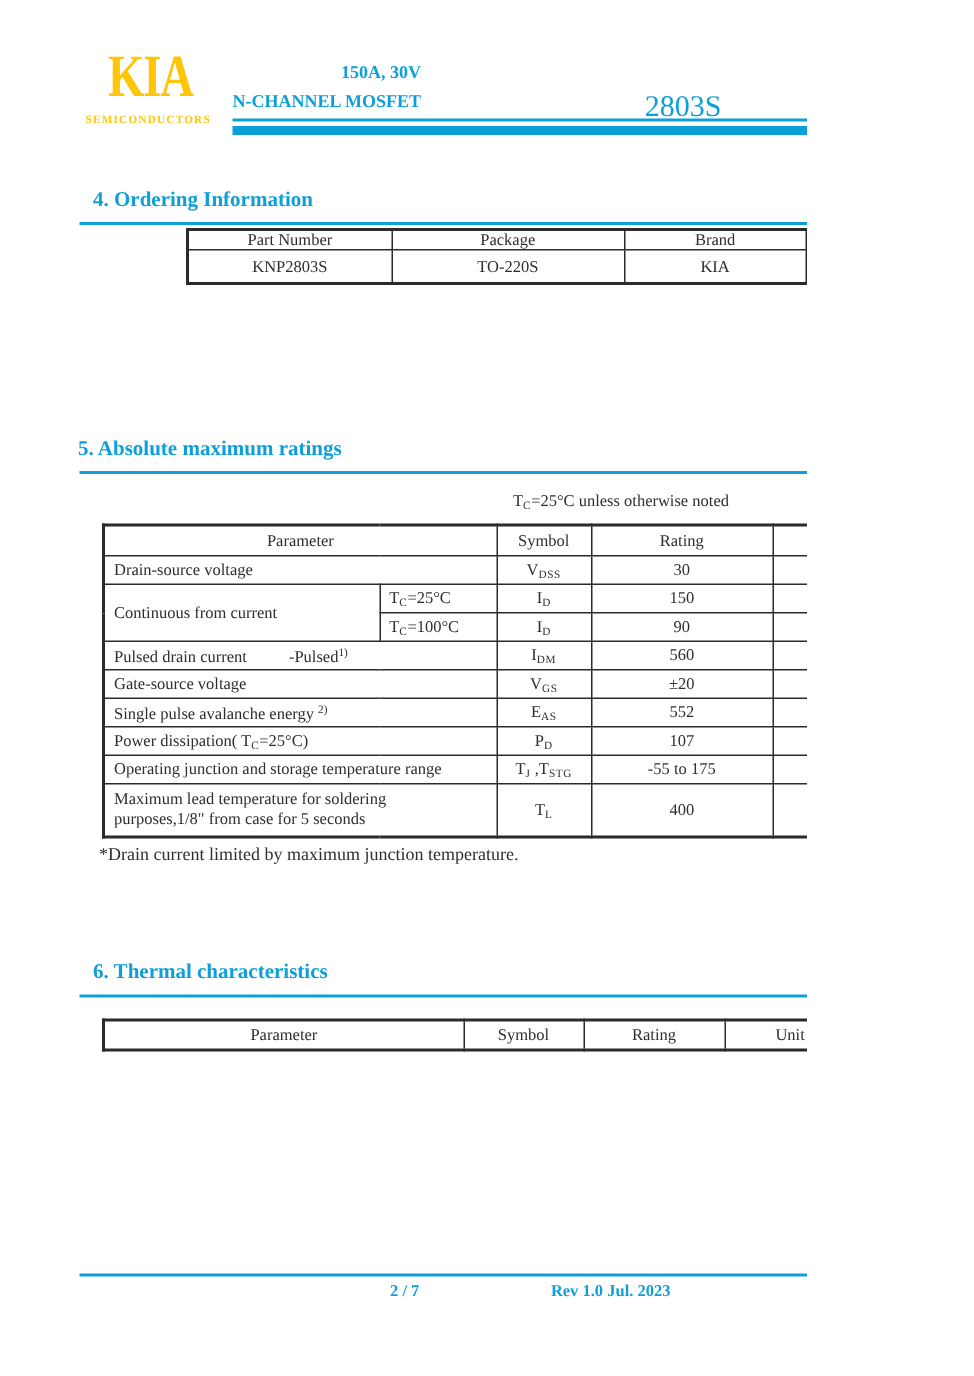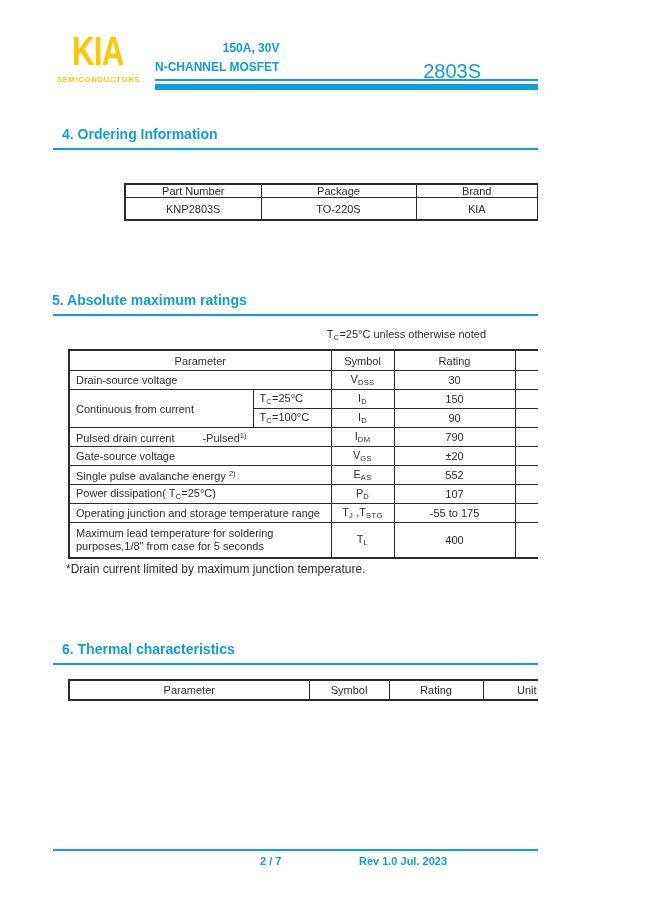--- a/index.html
+++ b/index.html
@@ -1,20 +1,20 @@
 <!DOCTYPE html>
 <html><head>
 <meta charset="utf-8">
 <style>
   html,body { margin:0; padding:0; background:#ffffff; }
   .page {
     position: relative;
     width: 538px; height: 917px;
     background: #ffffff;
-    font-family: Liberation Sans, sans-serif;
+    font-family: Liberation Serif, serif;
     color: #2e2e2e;
     overflow: hidden;
   }
   .abs { position: absolute; }
 
   
   .logo-kia {
     left: 72px; top: 31px;
     font-size: 40px; font-weight: bold; line-height: 1;
     color: #ffc608;
@@ -45,21 +45,21 @@
 
   
   table { border-collapse: collapse; table-layout: fixed; }
   .dtable { border: 2px solid #2b2b2b; }
   .dtable td, .dtable th {
     border: 1px solid #2b2b2b;
     font-size: 11px; font-weight: normal;
     padding: 0 2px; text-align: center; vertical-align: middle;
     overflow: hidden; white-space: nowrap;
   }
-  .ordering-table { left: 124px; top: 183px; width: 413px; padding-left: 32px; }
+  .ordering-table { left: 124px; top: 152px; width: 413px; padding-left: 32px; }
   .ordering-table td { height: 21px; }
 
   .note { top: 328px; right: 52px; width: 320px; text-align: right; font-size: 11px; }
 
   .abs-table { left: 68px; top: 349px; width: 529px; }
   .abs-table td, .abs-table th { height: 18px; }
   .abs-table .hrow th { height: 19px; }
   .abs-table .last td { height: 34px; }
   td.param { text-align: left; padding-left: 6px; }
   td.param2lines { text-align: left; padding-left: 6px; white-space: normal; line-height: 13px; font-size: 11px; }
@@ -151,21 +151,21 @@
     </tr>
     <tr>
       <td class="param"><span>T</span><span class="sb">C</span><span>=100°C</span></td>
       <td><span>I</span><span class="sb">D</span></td>
       <td>90</td>
       <td>A</td>
     </tr>
     <tr>
       <td colspan="2" class="param"><span>Pulsed drain current</span><span class="gap-left">-Pulsed</span><span class="sp">1)</span></td>
       <td><span>I</span><span class="sb">DM</span></td>
-      <td>790</td>
+      <td>560</td>
       <td>A</td>
     </tr>
     <tr>
       <td colspan="2" class="param">Gate-source voltage</td>
       <td><span>V</span><span class="sb">GS</span></td>
       <td>±20</td>
       <td>V</td>
     </tr>
     <tr>
       <td colspan="2" class="param"><span>Single pulse avalanche energy</span> <span class="sp">2)</span></td>

